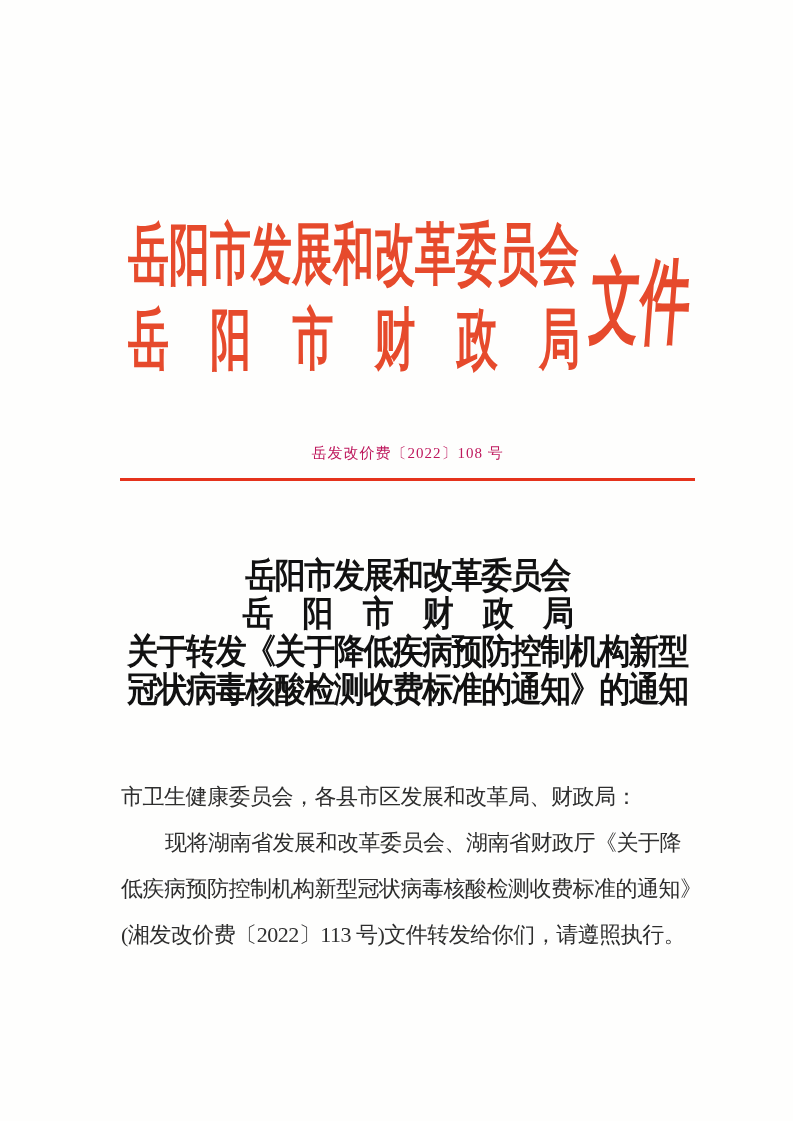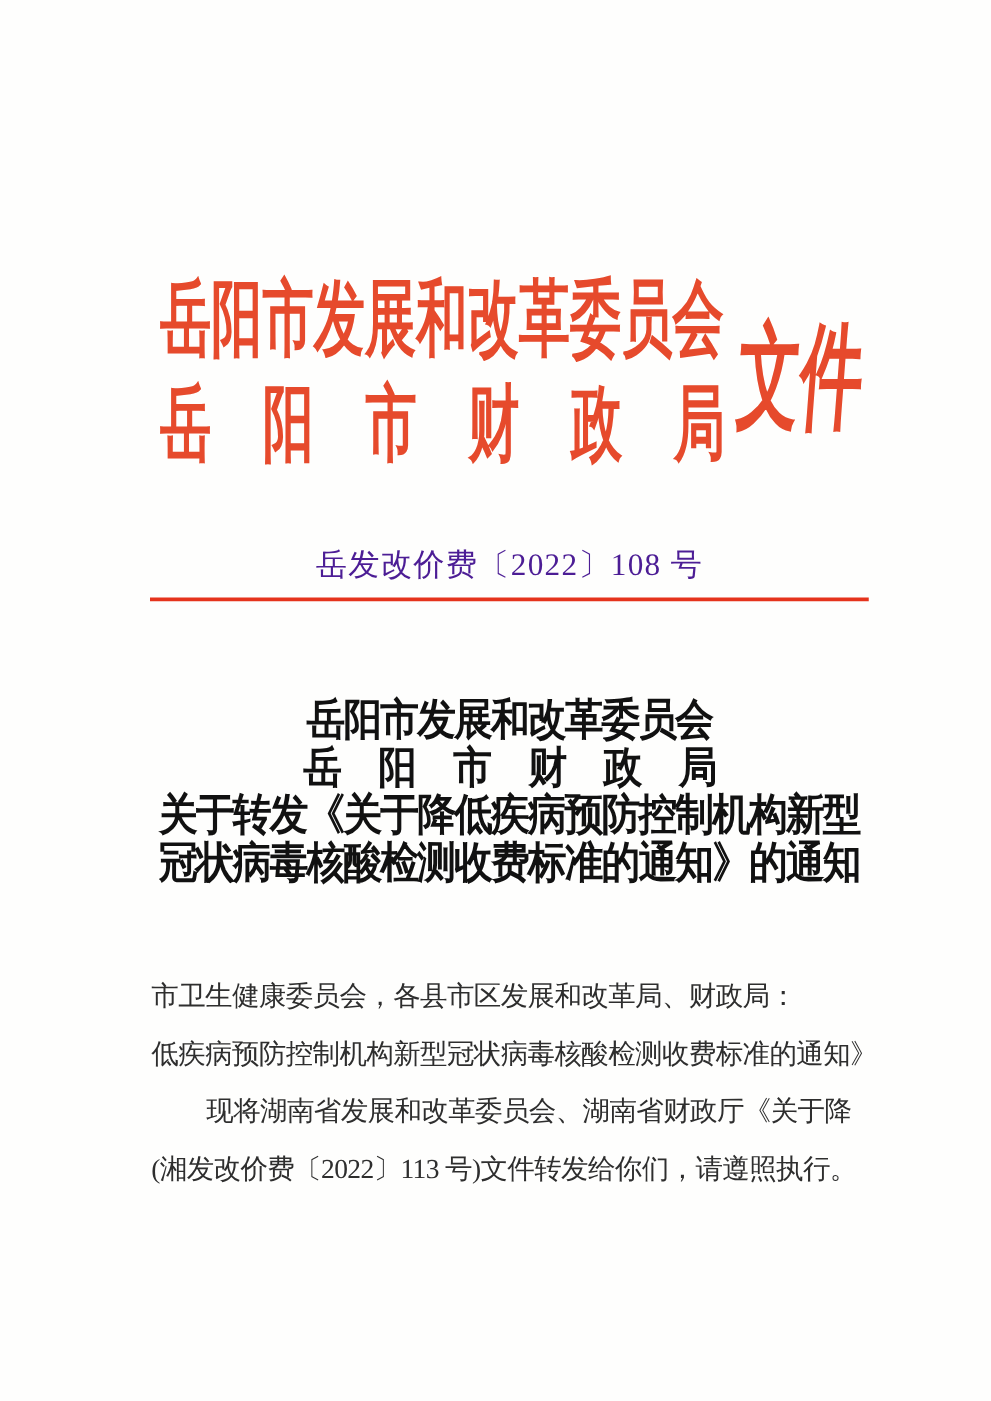--- a/index.html
+++ b/index.html
@@ -50,23 +50,23 @@
     transform-origin: top left;
     white-space: nowrap;
   }
   
   .doc-number {
     position: absolute;
     left: 120px;
     top: 440px;
     width: 575px;
     text-align: center;
-    font-size: 25px;
+    font-size: 15px;
     line-height: 26px;
-    color: #4c1d95;
+    color: #be185d;
     letter-spacing: 1px;
   }
   
   .red-rule {
     position: absolute;
     left: 120px;
     top: 478px;
     width: 575px;
     height: 3px;
     background: var(--rule-red, #e5331c);
@@ -126,18 +126,18 @@
 
   <section class="title-block">
     <div>岳阳市发展和改革委员会</div>
     <div class="title-line2-box">岳阳市财政局</div>
     <div>关于转发《关于降低疾病预防控制机构新型</div>
     <div>冠状病毒核酸检测收费标准的通知》的通知</div>
   </section>
 
   <section class="body-block">
     <p class="body-line">市卫生健康委员会，各县市区发展和改革局、财政局：</p>
+    <p class="body-line indent">现将湖南省发展和改革委员会、湖南省财政厅《关于降</p>
     <p class="body-line">低疾病预防控制机构新型冠状病毒核酸检测收费标准的通知》</p>
-    <p class="body-line indent">现将湖南省发展和改革委员会、湖南省财政厅《关于降</p>
     <p class="body-line">(湘发改价费〔2022〕113 号)文件转发给你们，请遵照执行。</p>
   </section>
 
 </div>
 
 </body></html>

